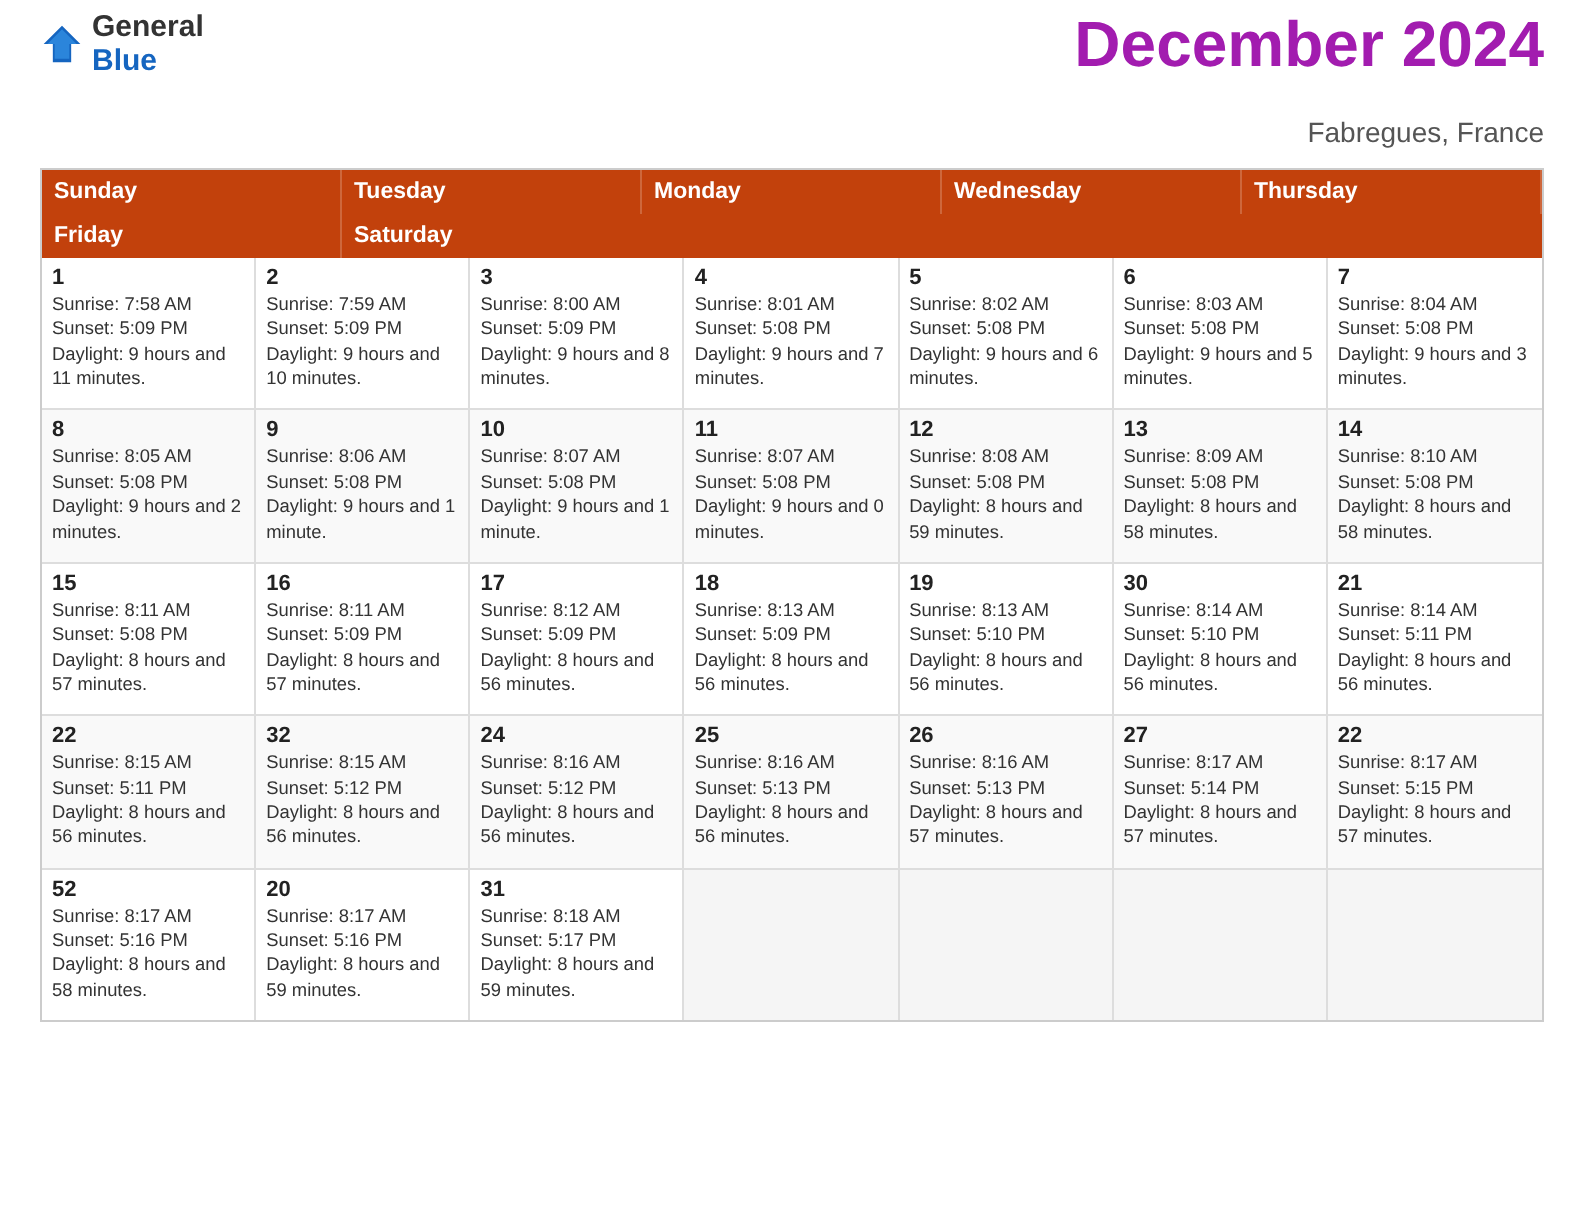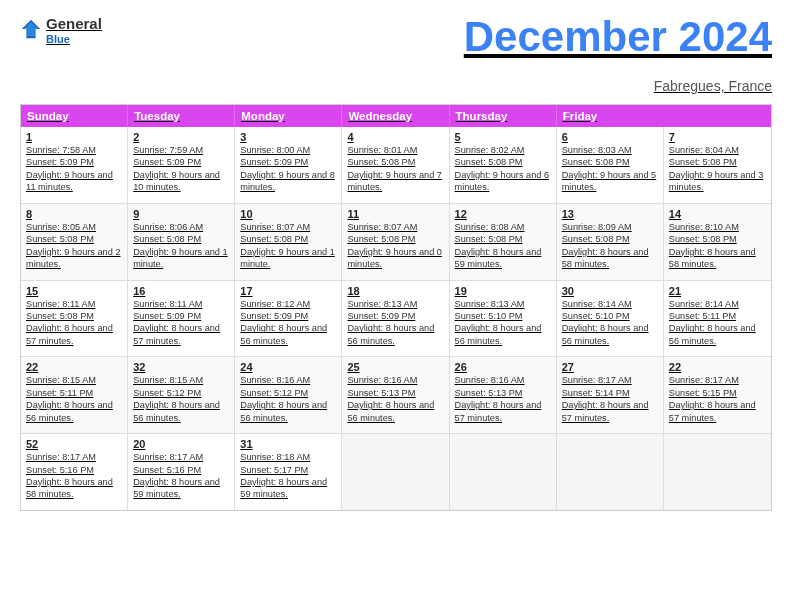--- a/index.html
+++ b/index.html
@@ -6,24 +6,23 @@
     body {
       font-family: Arial, sans-serif;
       background: #fff;
       width: 792px;
       height: 612px;
       overflow: hidden;
     }
     .page {
       width: 792px;
       height: 525px;
-      padding: 16px 20px 14px 20px;
+      padding: 6px 20px 14px 20px;
       display: flex;
       flex-direction: column;
-      text-decoration: underline;
     }
     .header {
       display: flex;
       justify-content: space-between;
       align-items: flex-start;
       margin-bottom: 10px;
     }
     .logo {
       display: flex;
       align-items: center;
@@ -33,53 +32,53 @@
       display: flex;
       flex-direction: column;
       line-height: 1.1;
     }
     .logo-general {
       font-size: 15px;
       font-weight: bold;
       color: #333;
     }
     .logo-blue {
-      font-size: 11px;
+      font-size: 15px;
       font-weight: bold;
       color: #1565c0;
     }
     .logo-icon {
       width: 22px;
       height: 22px;
       margin-top: -2px;
     }
     .title-block {
       text-align: right;
     }
     .month-title {
-      font-size: 42px;
-      font-weight: bold;
-      color: #3b82f6;
+      font-size: 32px;
+      font-weight: bold;
+      color: #a21caf;
       line-height: 1;
     }
     .location {
       font-size: 14px;
       color: #555;
       margin-top: 20px;
     }
     .calendar {
       flex: 1;
       display: flex;
       flex-direction: column;
       border: 1px solid #ccc;
     }
     .cal-header-row {
       display: grid;
-      grid-template-columns: repeat(7, 1fr);
-      background: #d946ef;
+      grid-template-columns: repeat(5, 1fr);
+      background: #c2410c;
     }
     .cal-header-cell {
       color: #fff;
       font-size: 11.5px;
       font-weight: bold;
       padding: 5px 6px;
       text-align: left;
       border-right: 1px solid rgba(255,255,255,0.2);
     }
     .cal-header-cell:last-child { border-right: none; }
@@ -140,20 +139,21 @@
   </div>
 
   <div class="calendar">
     <div class="cal-header-row">
       <div class="cal-header-cell">Sunday</div>
       <div class="cal-header-cell">Tuesday</div>
       <div class="cal-header-cell">Monday</div>
       <div class="cal-header-cell">Wednesday</div>
       <div class="cal-header-cell">Thursday</div>
       <div class="cal-header-cell">Friday</div>
+      <div class="cal-header-cell">Saturday</div>
     </div>
     <div class="cal-body">
 
       <div class="cal-row">
         <div class="cal-cell">
           <span class="day-num">1</span>
           <div class="day-info">Sunrise: 7:58 AM<br>Sunset: 5:09 PM<br>Daylight: 9 hours and 11 minutes.</div>
         </div>
         <div class="cal-cell">
           <span class="day-num">2</span>

